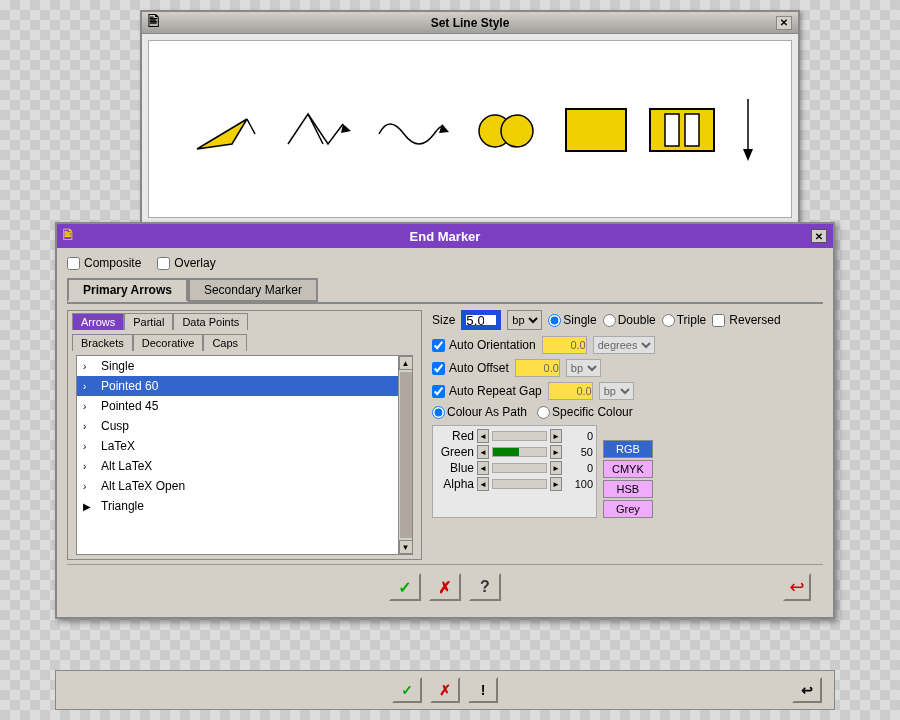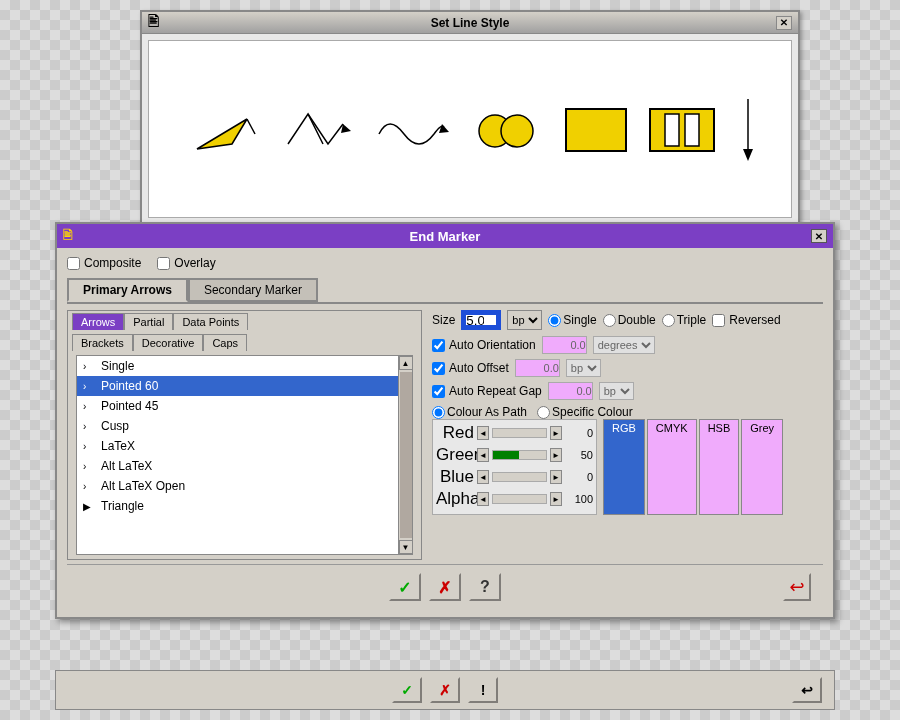--- a/index.html
+++ b/index.html
@@ -273,39 +273,40 @@
       display: flex;
       align-items: center;
       gap: 6px;
       margin-bottom: 5px;
     }
 
     .auto-input {
       width: 45px;
       height: 18px;
       border: 1px solid #aaa;
-      background: #f0abfc;
+      background: #fde047;
       text-align: right;
       font-size: 11px;
       color: #666;
     }
 
     .auto-unit {
       height: 18px;
       border: 1px solid #aaa;
       background: #e0e0e0;
       font-size: 11px;
       color: #666;
     }
 
     
     .colour-row {
       display: flex;
       align-items: center;
       gap: 10px;
+      margin-bottom: 6px;
     }
 
     .colour-panel {
       display: flex;
       gap: 6px;
     }
 
     .colour-sliders {
       border: 1px solid #aaa;
       background: #e8e8e8;
@@ -316,21 +317,21 @@
     .slider-row {
       display: flex;
       align-items: center;
       gap: 3px;
       margin-bottom: 2px;
     }
 
     .slider-label {
       width: 38px;
       text-align: right;
-      font-size: 17px;
+      font-size: 12px;
     }
 
     .slider-btn {
       width: 12px;
       height: 14px;
       border: 1px solid #888;
       background: #d4d0c8;
       display: flex;
       align-items: center;
       justify-content: center;
@@ -347,22 +348,23 @@
     }
 
     .slider-value {
       width: 28px;
       text-align: right;
       font-size: 11px;
     }
 
     .colour-buttons {
       display: flex;
-      flex-direction: row;
+      flex-direction: column;
       gap: 2px;
+      margin-top: 15px;
     }
 
     .colour-btn {
       padding: 2px 8px;
       border: 1px solid #888;
       background: #f0abfc;
       font-size: 11px;
       cursor: pointer;
       text-align: center;
     }

